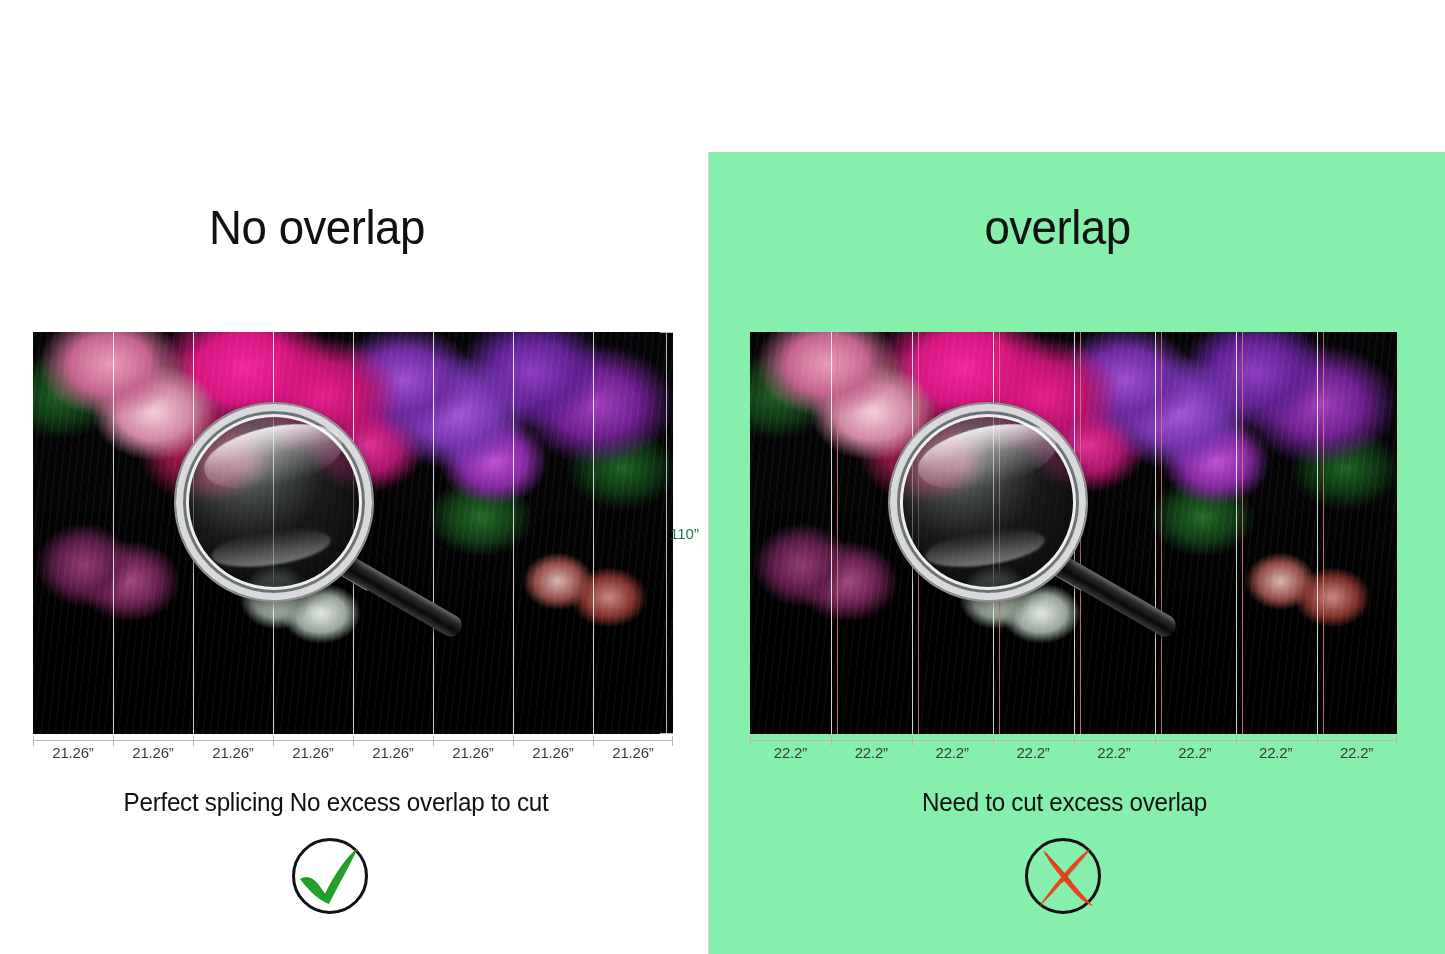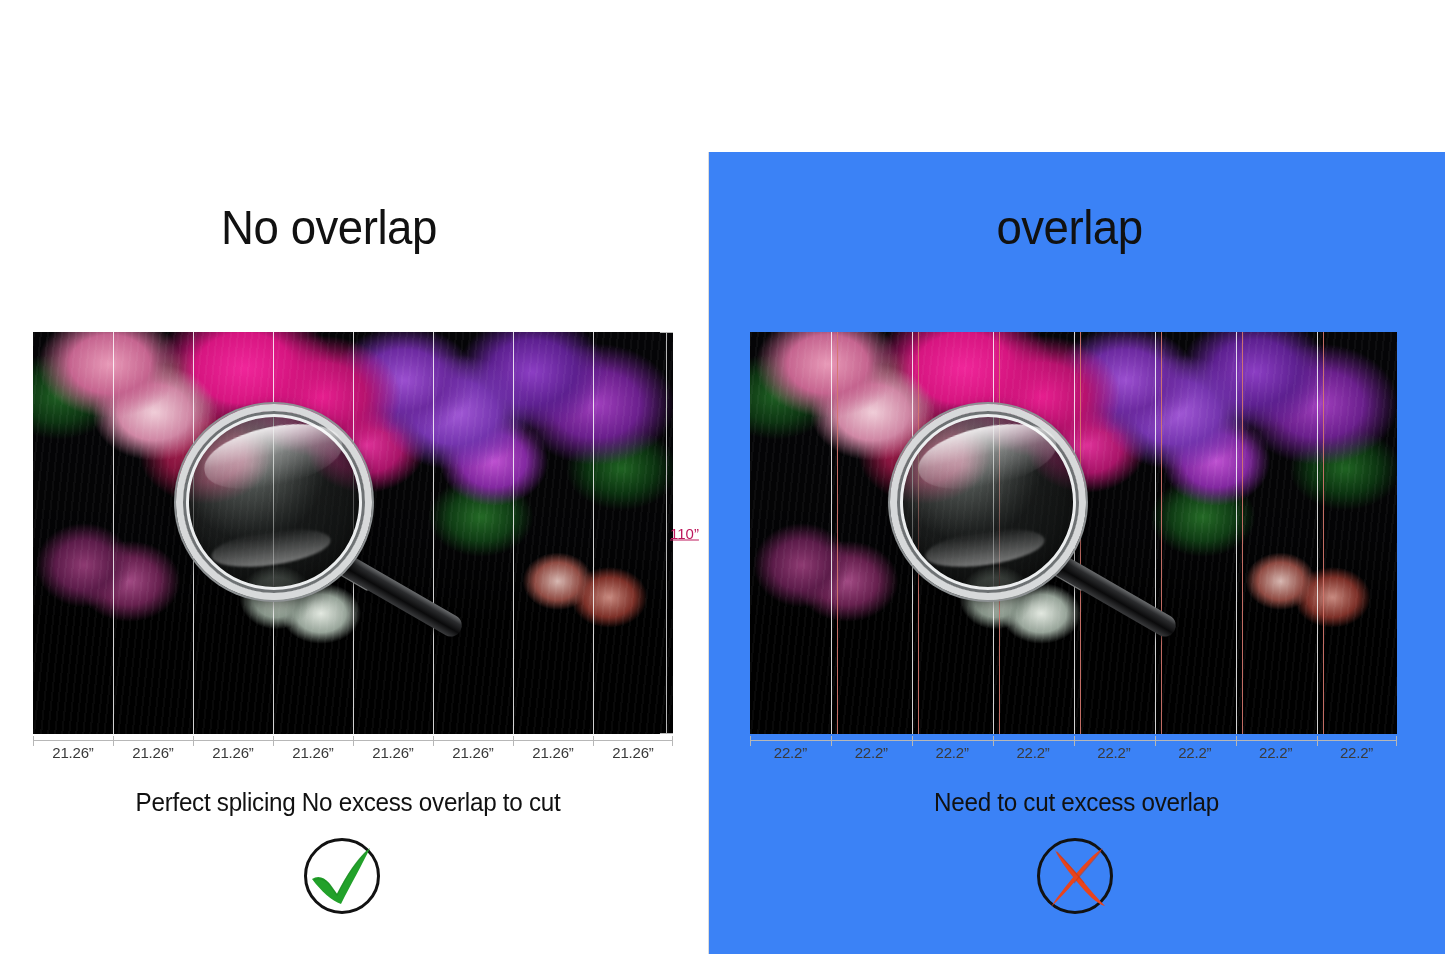--- a/index.html
+++ b/index.html
@@ -25,23 +25,23 @@
     letter-spacing: 0.5px;
     line-height: 1;
     transform: scaleX(0.92);
   }
 
   
   .panels {
     position: absolute; left: 0; top: 152px; width: 1445px; height: 802px;
     display: flex;
   }
-  .panel { position: relative; height: 802px; padding-left: 12px; }
+  .panel { position: relative; height: 802px; }
   .panel-left  { width: 708px; background: #ffffff; }
-  .panel-right { width: 737px; background: #3b82f6; }
+  .panel-right { width: 737px; background: #86efac; }
 
   .panel-heading {
     position: absolute; top: 52px; width: 100%;
     text-align: center;
     font-size: 48px; font-weight: 400; color: #111;
     line-height: 1;
     letter-spacing: -0.5px;
   }
   .panel-left .panel-heading  { transform: translateX(-37px) scaleX(0.95); }
   .panel-right .panel-heading { transform: translateX(-19px) scaleX(0.95); }
@@ -164,21 +164,21 @@
   .ruler-v { position: absolute; z-index: 3; width: 30px; }
   .ruler-v-left  { left: 658px; top: 180px; height: 402px; }
   .ruler-v-line {
     position: absolute; left: 8px; top: 0; bottom: 0; width: 1px; background: #b7b7b7;
   }
   .ruler-v-cap {
     position: absolute; left: 2px; width: 13px; height: 1px; background: #b7b7b7;
   }
   .ruler-v-label {
     position: absolute; left: 12px; top: 50%; transform: translateY(-50%);
-    font-size: 15px; color: #be185d; white-space: nowrap; text-decoration: underline;
+    font-size: 15px; color: #15803d; white-space: nowrap;
   }
 
   
   .caption {
     position: absolute; top: 638px; width: 100%;
     text-align: center; font-size: 25px; color: #111; line-height: 1;
     letter-spacing: -0.3px;
   }
   .panel-left  .caption { transform: translateX(-18px) scaleX(0.97); }
   .panel-right .caption { transform: translateX(-12px) scaleX(0.97); }

